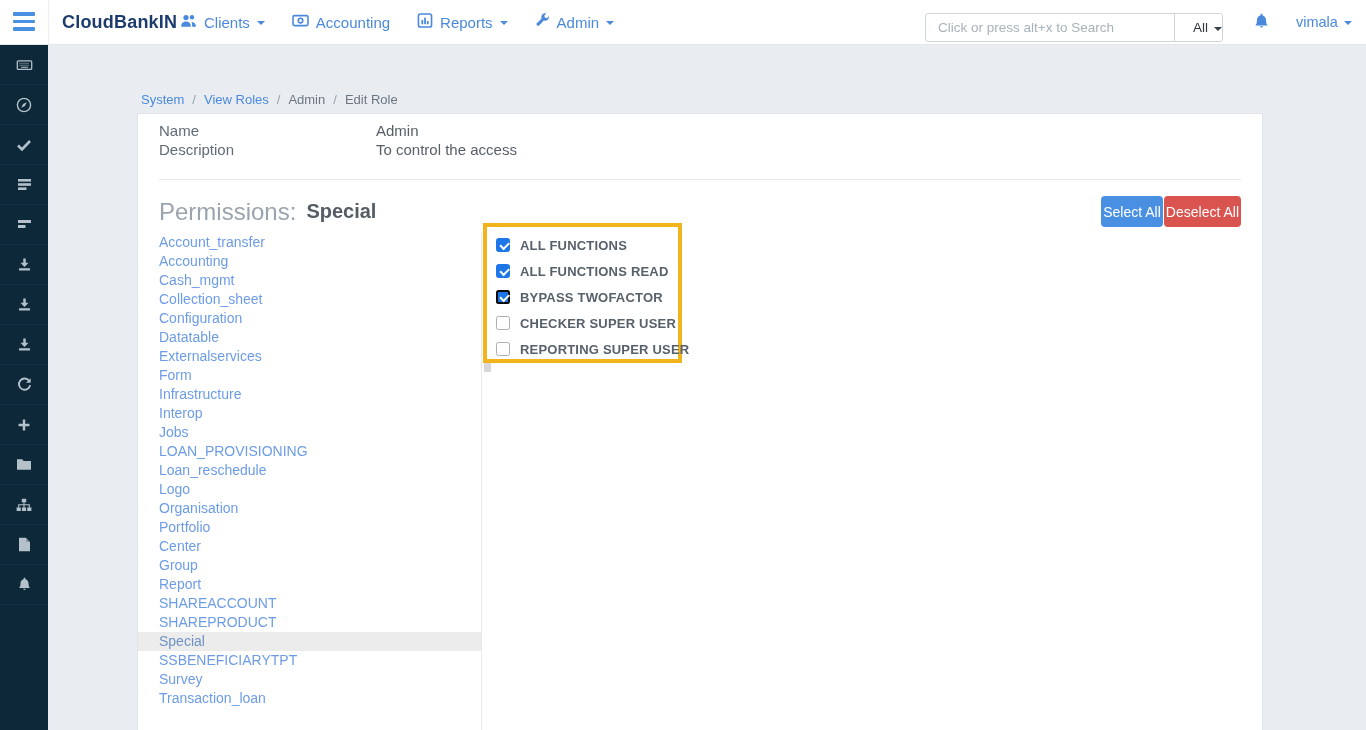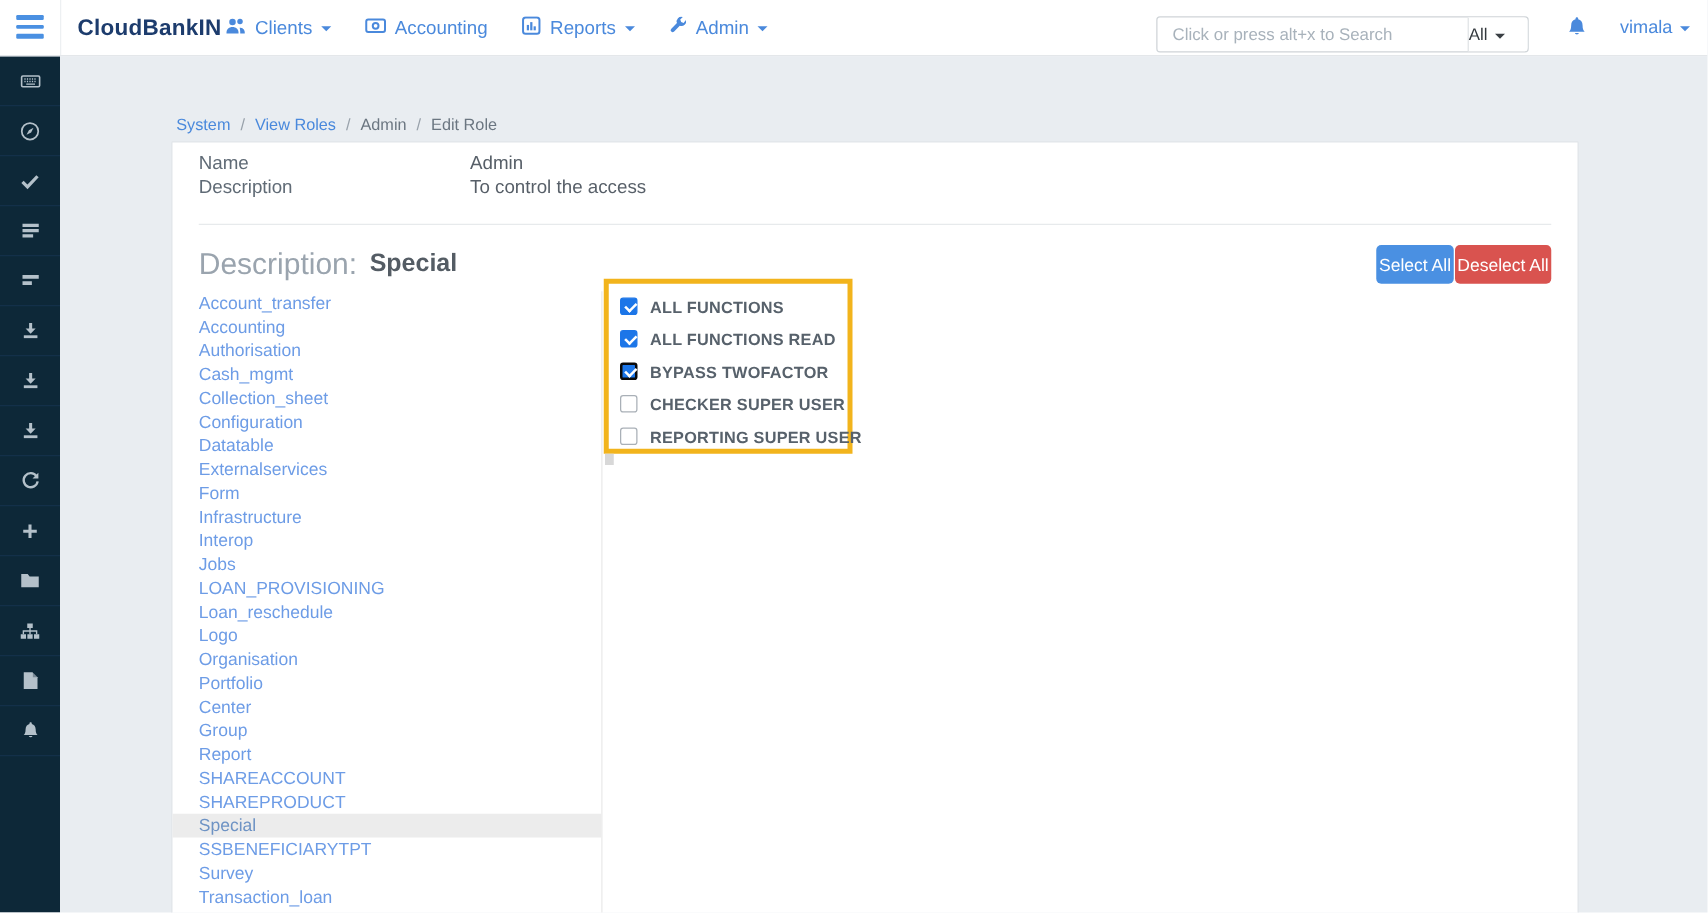--- a/index.html
+++ b/index.html
@@ -17,21 +17,21 @@
   .topnav { position:absolute; left:180px; top:0; height:44px; display:flex; align-items:center; gap:27px; }
   .nav-item { display:flex; align-items:center; gap:7px; color:#4a89dc; font-size:15px; cursor:pointer; white-space:nowrap; }
   .caret { width:0; height:0; border-left:4px solid transparent; border-right:4px solid transparent;
            border-top:4.5px solid #4a89dc; margin-top:2px; }
   .caret.dark { border-top-color:#3a3f44; }
   .search-group { position:absolute; left:925px; top:13px; width:298px; height:29px; background:#fff;
                   border:1px solid #cfd4d8; border-radius:3px; display:flex; align-items:stretch; }
   .search-group input { flex:1; border:none; outline:none; padding:0 12px; font-size:13.5px; color:#333;
                         font-family:"Liberation Sans", sans-serif; background:transparent; }
   .search-group input::placeholder { color:#a8b2bb; }
-  .all-btn { width:48px; border-left:1px solid #cfd4d8; display:flex; align-items:center; justify-content:flex-start;
+  .all-btn { width:48px; border-left:1px solid #cfd4d8; display:flex; align-items:center; justify-content:flex-end;
              gap:6px; font-size:13.5px; color:#33383d; cursor:pointer; background:#fff; border-radius:0 3px 3px 0; }
   .bell-btn { position:absolute; left:1253px; top:13px; cursor:pointer; }
   .user-menu { position:absolute; left:1296px; top:0; height:44px; display:flex; align-items:center; gap:6px;
                color:#4a89dc; font-size:14.5px; cursor:pointer; }
 
   
   .sidebar { position:absolute; left:0; top:45px; width:48px; height:685px; background:#0d2838; z-index:20; }
   .side-cell { height:40px; display:flex; align-items:center; justify-content:center;
                border-bottom:1px solid #133049; cursor:pointer; }
   .side-cell svg { display:block; }
@@ -303,32 +303,31 @@
     </div>
     <div class="info-row">
       <span class="info-label">Description</span>
       <span class="info-value">To control the access</span>
     </div>
   </div>
 
   <div class="divider"></div>
 
   <div class="perm-header">
-    <span class="perm-title-light">Description:</span>
+    <span class="perm-title-light">Permissions:</span>
     <span class="perm-title-strong">Special</span>
     <button class="btn btn-blue">Select All</button>
     <button class="btn btn-red">Deselect All</button>
   </div>
 
   <div class="perm-body">
     <div class="group-list">
 
     <div class="perm-link">Account_transfer</div>
         <div class="perm-link">Accounting</div>
-        <div class="perm-link">Authorisation</div>
         <div class="perm-link">Cash_mgmt</div>
         <div class="perm-link">Collection_sheet</div>
         <div class="perm-link">Configuration</div>
         <div class="perm-link">Datatable</div>
         <div class="perm-link">Externalservices</div>
         <div class="perm-link">Form</div>
         <div class="perm-link">Infrastructure</div>
         <div class="perm-link">Interop</div>
         <div class="perm-link">Jobs</div>
         <div class="perm-link">LOAN_PROVISIONING</div>

